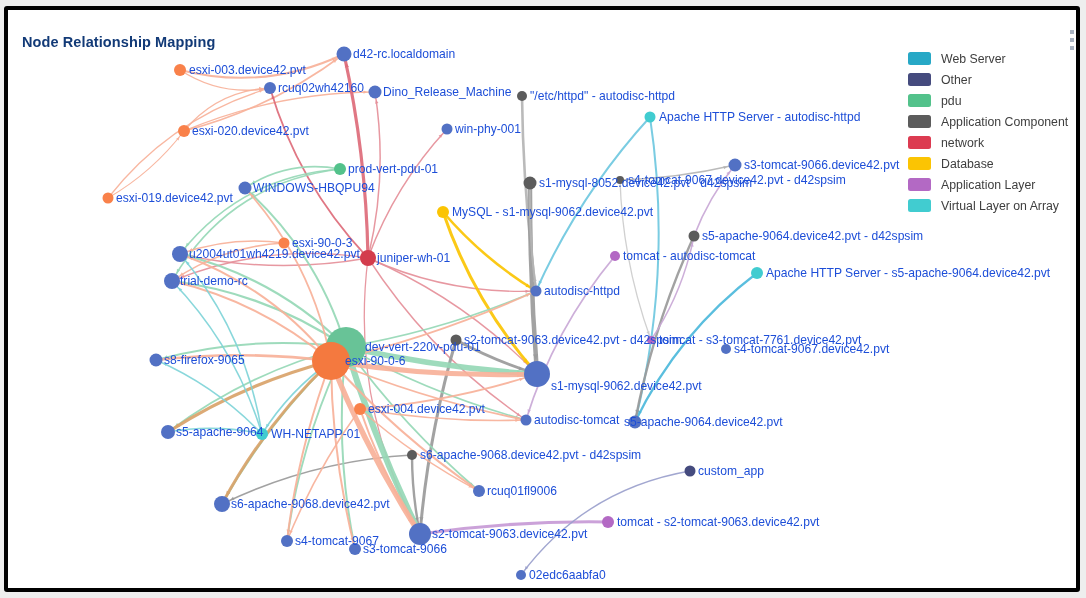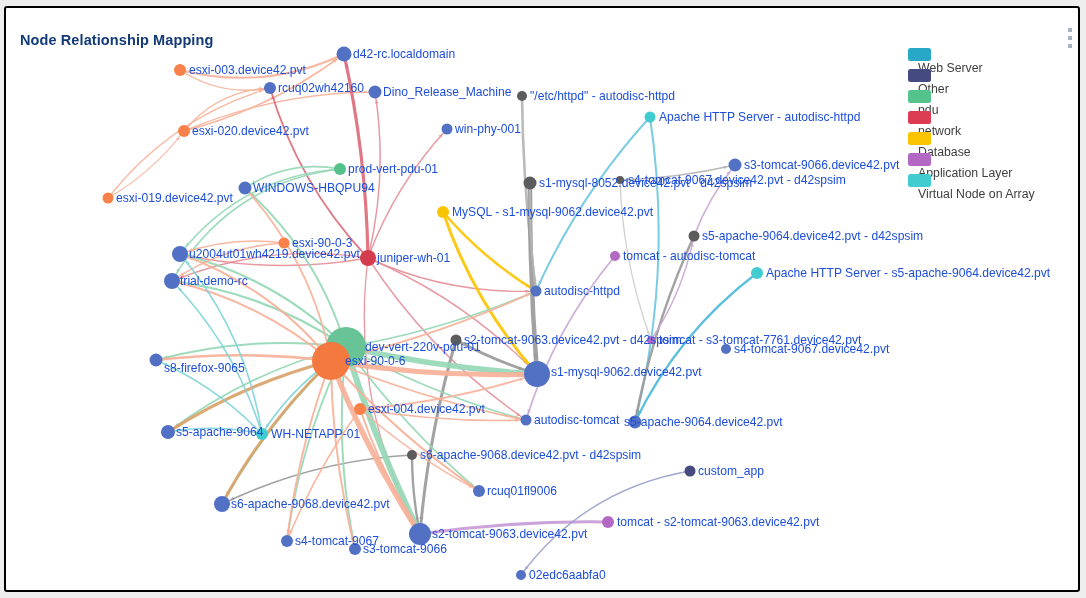--- a/index.html
+++ b/index.html
@@ -1,25 +1,25 @@
 <!DOCTYPE html>
 <html><head>
 <meta charset="utf-8">
 <style>
   html,body{margin:0;padding:0;background:#eeeeee;}
   body{width:1086px;height:598px;overflow:hidden;font-family:"Liberation Sans",sans-serif;}
   #card{position:absolute;left:4px;top:6px;width:1076px;height:586px;background:#ffffff;
-        border:2px solid #000000;border-radius:3px;box-sizing:border-box;}
+        border:4px solid #000000;border-radius:3px;box-sizing:border-box;}
   #title{position:absolute;left:14px;top:24px;font-size:14.5px;font-weight:bold;
          color:#123a77;letter-spacing:.1px;white-space:nowrap;}
   #kebab{position:absolute;left:1057px;top:20px;width:14px;height:22px;cursor:pointer;}
   #kebab i{display:block;width:4px;height:4px;background:#a8b2c1;margin:0 auto 4px;}
   #graph{position:absolute;left:0;top:0;width:1086px;height:598px;}
   #legend{position:absolute;left:908px;top:48px;width:175px;}
-  .lgrow{display:flex;align-items:flex-start;height:21px;flex-direction:column;}
+  .lgrow{display:flex;align-items:center;height:21px;}
   .lgsw{width:23px;height:13px;border-radius:2.5px;flex:0 0 auto;}
   .lglb{margin-left:10px;font-size:12.3px;color:#3e3e3e;white-space:nowrap;}
   .nlabel{position:absolute;font-size:12.1px;color:#1d4ed8;white-space:nowrap;
           transform:translateY(-50%);pointer-events:none;}
 </style>
 </head>
 <body>
 
 <div id="card">
   <div id="title">Node Relationship Mapping</div>
@@ -258,23 +258,23 @@
     <div class="nlabel" style="left: 189px; top: 254px;">u2004ut01wh4219.device42.pvt</div>
     <div class="nlabel" style="left: 623px; top: 256px; text-align: right;">tomcat - autodisc-tomcat</div>
     <div class="nlabel" style="left: 377px; top: 258px;">juniper-wh-01</div>
     <div class="nlabel" style="left: 766px; top: 273px;">Apache HTTP Server - s5-apache-9064.device42.pvt</div>
     <div class="nlabel" style="left: 180px; top: 281px;">trial-demo-rc</div>
     <div class="nlabel" style="left: 544px; top: 291px;">autodisc-httpd</div>
     <div class="nlabel" style="left: 464px; top: 340px;">s2-tomcat-9063.device42.pvt - d42spsim</div>
     <div class="nlabel" style="left: 659px; top: 340px;">tomcat - s3-tomcat-7761.device42.pvt</div>
     <div class="nlabel" style="left: 365px; top: 347px;">dev-vert-220v-pdu-01</div>
     <div class="nlabel" style="left: 734px; top: 349px;">s4-tomcat-9067.device42.pvt</div>
-    <div class="nlabel" style="left: 164px; top: 360px; margin-top: 8px;">s8-firefox-9065</div>
+    <div class="nlabel" style="left: 164px; top: 360px;">s8-firefox-9065</div>
     <div class="nlabel" style="left: 345px; top: 361px;">esxi-90-0-6</div>
-    <div class="nlabel" style="left: 551px; top: 372px;">s1-mysql-9062.device42.pvt</div>
+    <div class="nlabel" style="left: 551px; top: 386px;">s1-mysql-9062.device42.pvt</div>
     <div class="nlabel" style="left: 368px; top: 409px;">esxi-004.device42.pvt</div>
     <div class="nlabel" style="left: 534px; top: 420px;">autodisc-tomcat</div>
     <div class="nlabel" style="left: 624px; top: 422px;">s5-apache-9064.device42.pvt</div>
     <div class="nlabel" style="left: 176px; top: 432px;">s5-apache-9064</div>
     <div class="nlabel" style="left: 271px; top: 434px; text-align: center;">WH-NETAPP-01</div>
     <div class="nlabel" style="left: 420px; top: 455px;">s6-apache-9068.device42.pvt - d42spsim</div>
     <div class="nlabel" style="left: 698px; top: 471px;">custom_app</div>
     <div class="nlabel" style="left: 487px; top: 491px;">rcuq01fl9006</div>
     <div class="nlabel" style="left: 231px; top: 504px;">s6-apache-9068.device42.pvt</div>
     <div class="nlabel" style="left: 617px; top: 522px;">tomcat - s2-tomcat-9063.device42.pvt</div>
@@ -291,28 +291,32 @@
     </div>
     <div class="lgrow">
       <div class="lgsw" style="background: rgb(69, 75, 126);"></div>
       <div class="lglb">Other</div>
     </div>
     <div class="lgrow">
       <div class="lgsw" style="background: rgb(83, 194, 139);"></div>
       <div class="lglb">pdu</div>
     </div>
     <div class="lgrow">
+      <div class="lgsw" style="background: rgb(92, 92, 92);"></div>
+      <div class="lglb">Application Component</div>
+    </div>
+    <div class="lgrow">
       <div class="lgsw" style="background: rgb(220, 59, 81);"></div>
       <div class="lglb">network</div>
     </div>
     <div class="lgrow">
       <div class="lgsw" style="background: rgb(251, 196, 3);"></div>
       <div class="lglb">Database</div>
     </div>
     <div class="lgrow">
       <div class="lgsw" style="background: rgb(179, 105, 196);"></div>
       <div class="lglb">Application Layer</div>
     </div>
     <div class="lgrow">
       <div class="lgsw" style="background: rgb(65, 204, 208);"></div>
-      <div class="lglb">Virtual Node on Array</div>
+      <div class="lglb">Virtual Layer on Array</div>
     </div>
   </div>
 
 </body></html>

